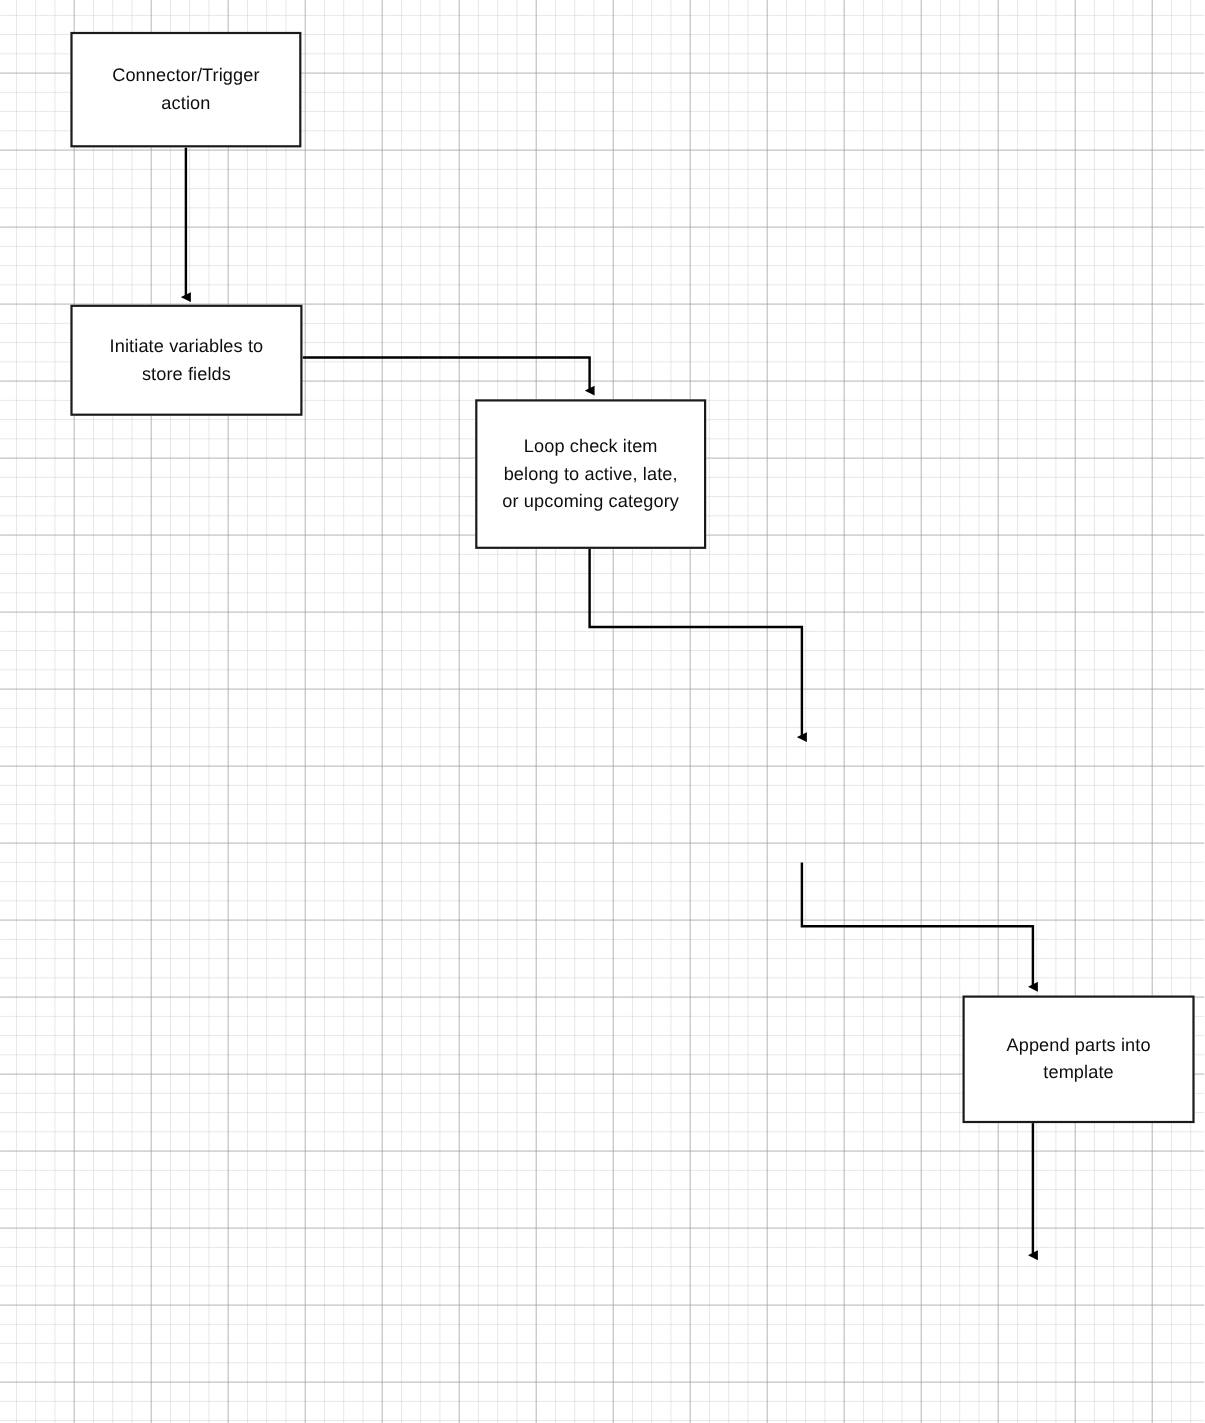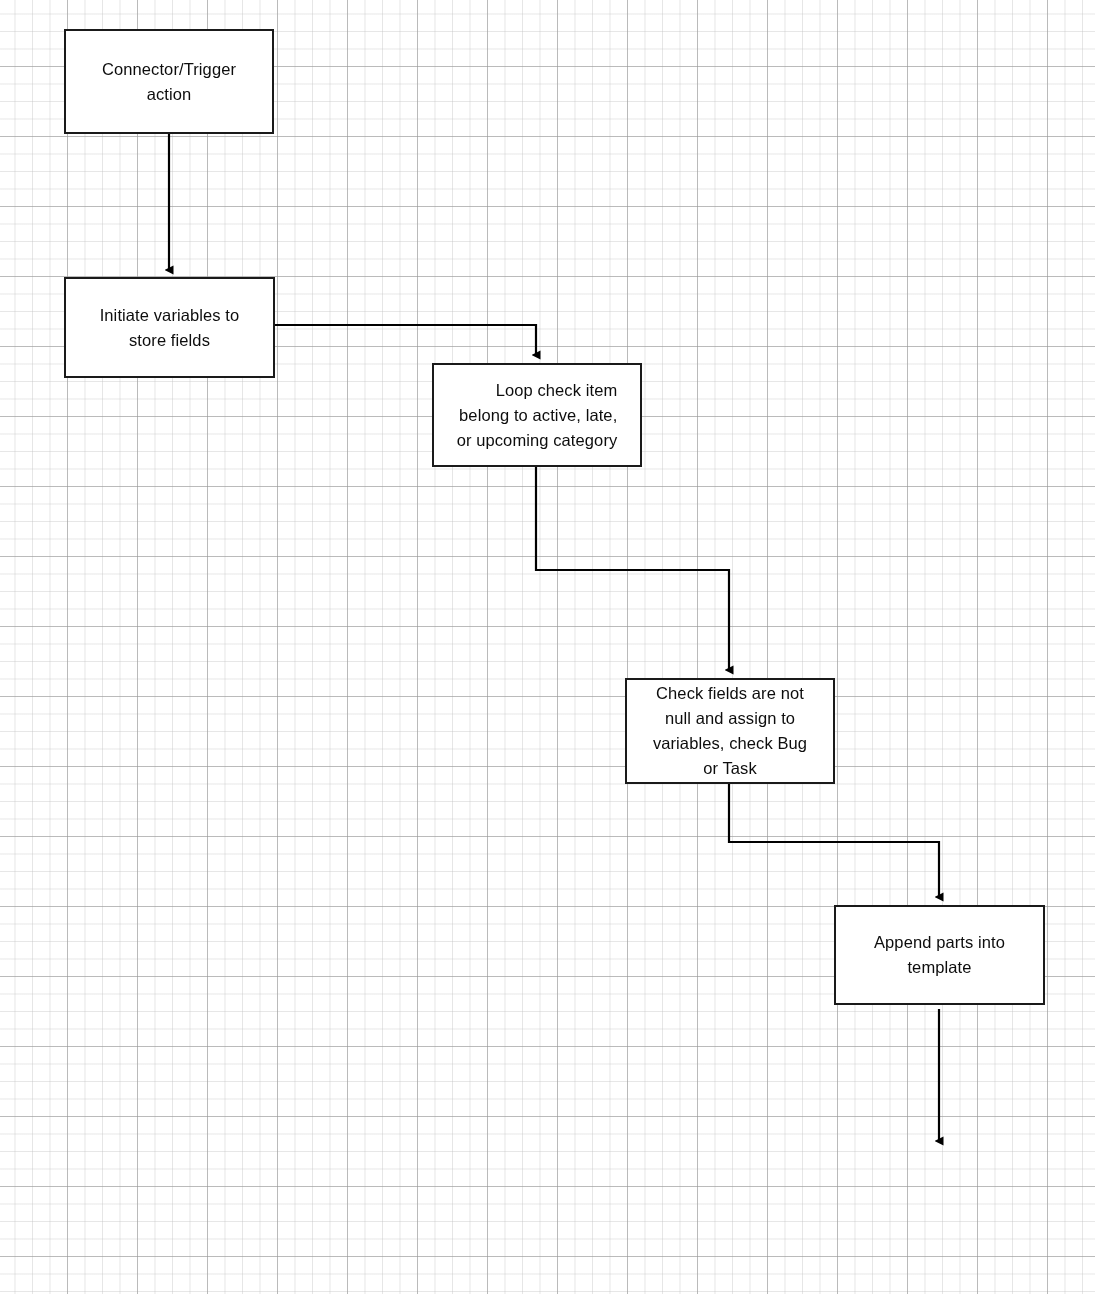--- a/index.html
+++ b/index.html
@@ -76,26 +76,22 @@
 
     <polyline fill="none" stroke="#000000" stroke-width="2.2" marker-end="url(#arrowhead)" points="939,1009 939,1141"></polyline>
   </svg>
 
   <div class="node" id="node-0" style="left: 64px; top: 29px; width: 210px; height: 105px;">Connector/Trigger
 action</div>
 
   <div class="node" id="node-1" style="left: 64px; top: 277px; width: 211px; height: 101px;">Initiate variables to
 store fields</div>
 
-  <div class="node" id="node-2" style="left: 432px; top: 363px; width: 210px; height: 104px; text-align: right;">Loop check item
+  <div class="node" id="node-2" style="left: 432px; top: 363px; width: 210px; height: 136px;">Loop check item
 belong to active, late,
 or upcoming category</div>
 
-  <div class="node" id="node-3" style="left: 625px; top: 678px; width: 210px; height: 106px;">Check fields are not
-null and assign to
-variables, check Bug
-or Task</div>
 
-  <div class="node" id="node-4" style="left: 834px; top: 905px; width: 211px; height: 100px;">Append parts into
+  <div class="node" id="node-4" style="left: 875px; top: 905px; width: 211px; height: 116px;">Append parts into
 template</div>
 
 
 </div>
 
 </body></html>

